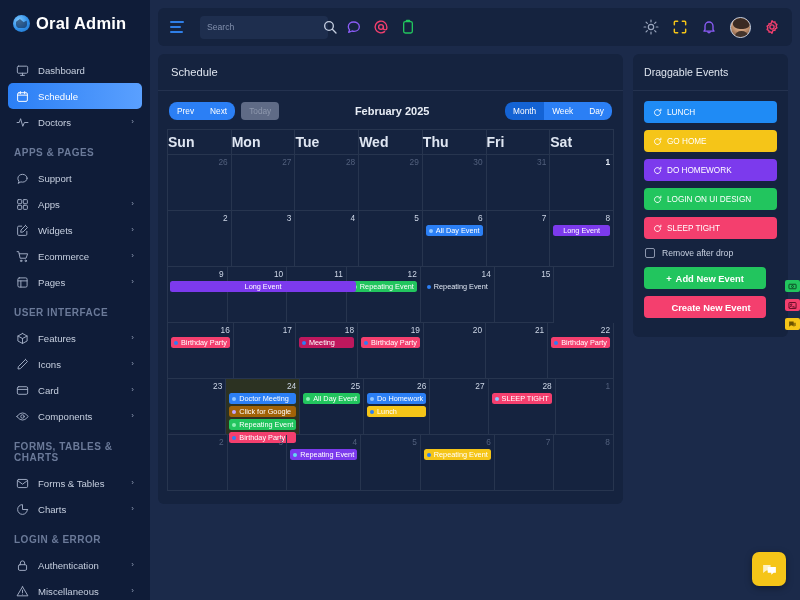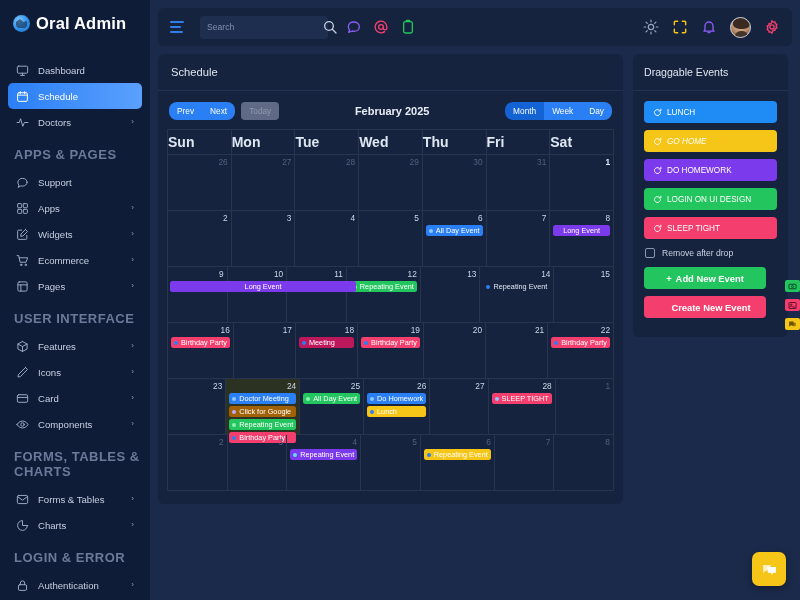--- a/index.html
+++ b/index.html
@@ -32,21 +32,21 @@
     content: ""; position: absolute; left: 3px; top: 4px;
     width: 11px; height: 9px; border-radius: 40%;
     background: #0f1c38; opacity: .55;
     clip-path: polygon(0 30%, 35% 0, 70% 35%, 100% 15%, 100% 100%, 0 100%);
   }
   .logo-text {
     color: #ffffff; font-size: 16.5px; font-weight: 700; letter-spacing: .2px;
   }
   .nav { padding-top: 4px; }
   .nav-section {
-    color: #6b7a99; font-size: 13px; font-weight: 600;
+    color: #6b7a99; font-size: 10px; font-weight: 600;
     letter-spacing: .5px; padding: 12px 0 7px 14px; text-transform: uppercase;
   }
   .nav-item {
     display: flex; align-items: center; gap: 9px;
     height: 26px; margin: 0 8px; padding: 0 8px;
     color: #c6cfdf; font-size: 9.6px; border-radius: 5px;
     cursor: pointer; position: relative;
   }
   .nav-item .ico { width: 13px; height: 13px; flex: 0 0 13px; display:block; }
   .nav-item .ico svg { width: 13px; height: 13px; display: block; }
@@ -574,24 +574,20 @@
                 <div class="day-cell">
                   <div class="day-num">12</div>
                   <div class="ev-stack">
                     <div class="ev" style="background: rgb(34, 197, 94);">
                       <span class="dot" style="background: rgb(142, 240, 180);"></span>
                       <span>Repeating Event</span>
                     </div>
                   </div>
                 </div>
                 <div class="day-cell">
-                  <div class="day-num">13</div>
-                  <div class="ev-stack"></div>
-                </div>
-                <div class="day-cell">
                   <div class="day-num">14</div>
                   <div class="ev-stack">
                     <div class="ev" style="background: transparent; color: rgb(223, 230, 242);">
                       <span class="dot" style="background: rgb(43, 127, 245);"></span>
                       <span>Repeating Event</span>
                     </div>
                   </div>
                 </div>
                 <div class="day-cell">
                   <div class="day-num">15</div>
@@ -764,21 +760,21 @@
       <div class="drag-head">Draggable Events</div>
       <div class="drag-body">
         <div id="drag-list">
             <div class="drag-ev" style="background: rgb(31, 139, 245);">
               <svg viewBox="0 0 24 24" fill="none" stroke="#fff" stroke-width="2.4" stroke-linecap="round" stroke-linejoin="round">
                 <path d="M20 12a8 8 0 1 1-3-6.2"></path>
                 <path d="M21 3v5h-5"></path>
               </svg>
               <span>LUNCH</span>
             </div>
-            <div class="drag-ev" style="background: rgb(245, 197, 24); font-style: italic;">
+            <div class="drag-ev" style="background: rgb(245, 197, 24);">
               <svg viewBox="0 0 24 24" fill="none" stroke="#fff" stroke-width="2.4" stroke-linecap="round" stroke-linejoin="round">
                 <path d="M20 12a8 8 0 1 1-3-6.2"></path>
                 <path d="M21 3v5h-5"></path>
               </svg>
               <span>GO HOME</span>
             </div>
             <div class="drag-ev" style="background: rgb(124, 58, 237);">
               <svg viewBox="0 0 24 24" fill="none" stroke="#fff" stroke-width="2.4" stroke-linecap="round" stroke-linejoin="round">
                 <path d="M20 12a8 8 0 1 1-3-6.2"></path>
                 <path d="M21 3v5h-5"></path>

